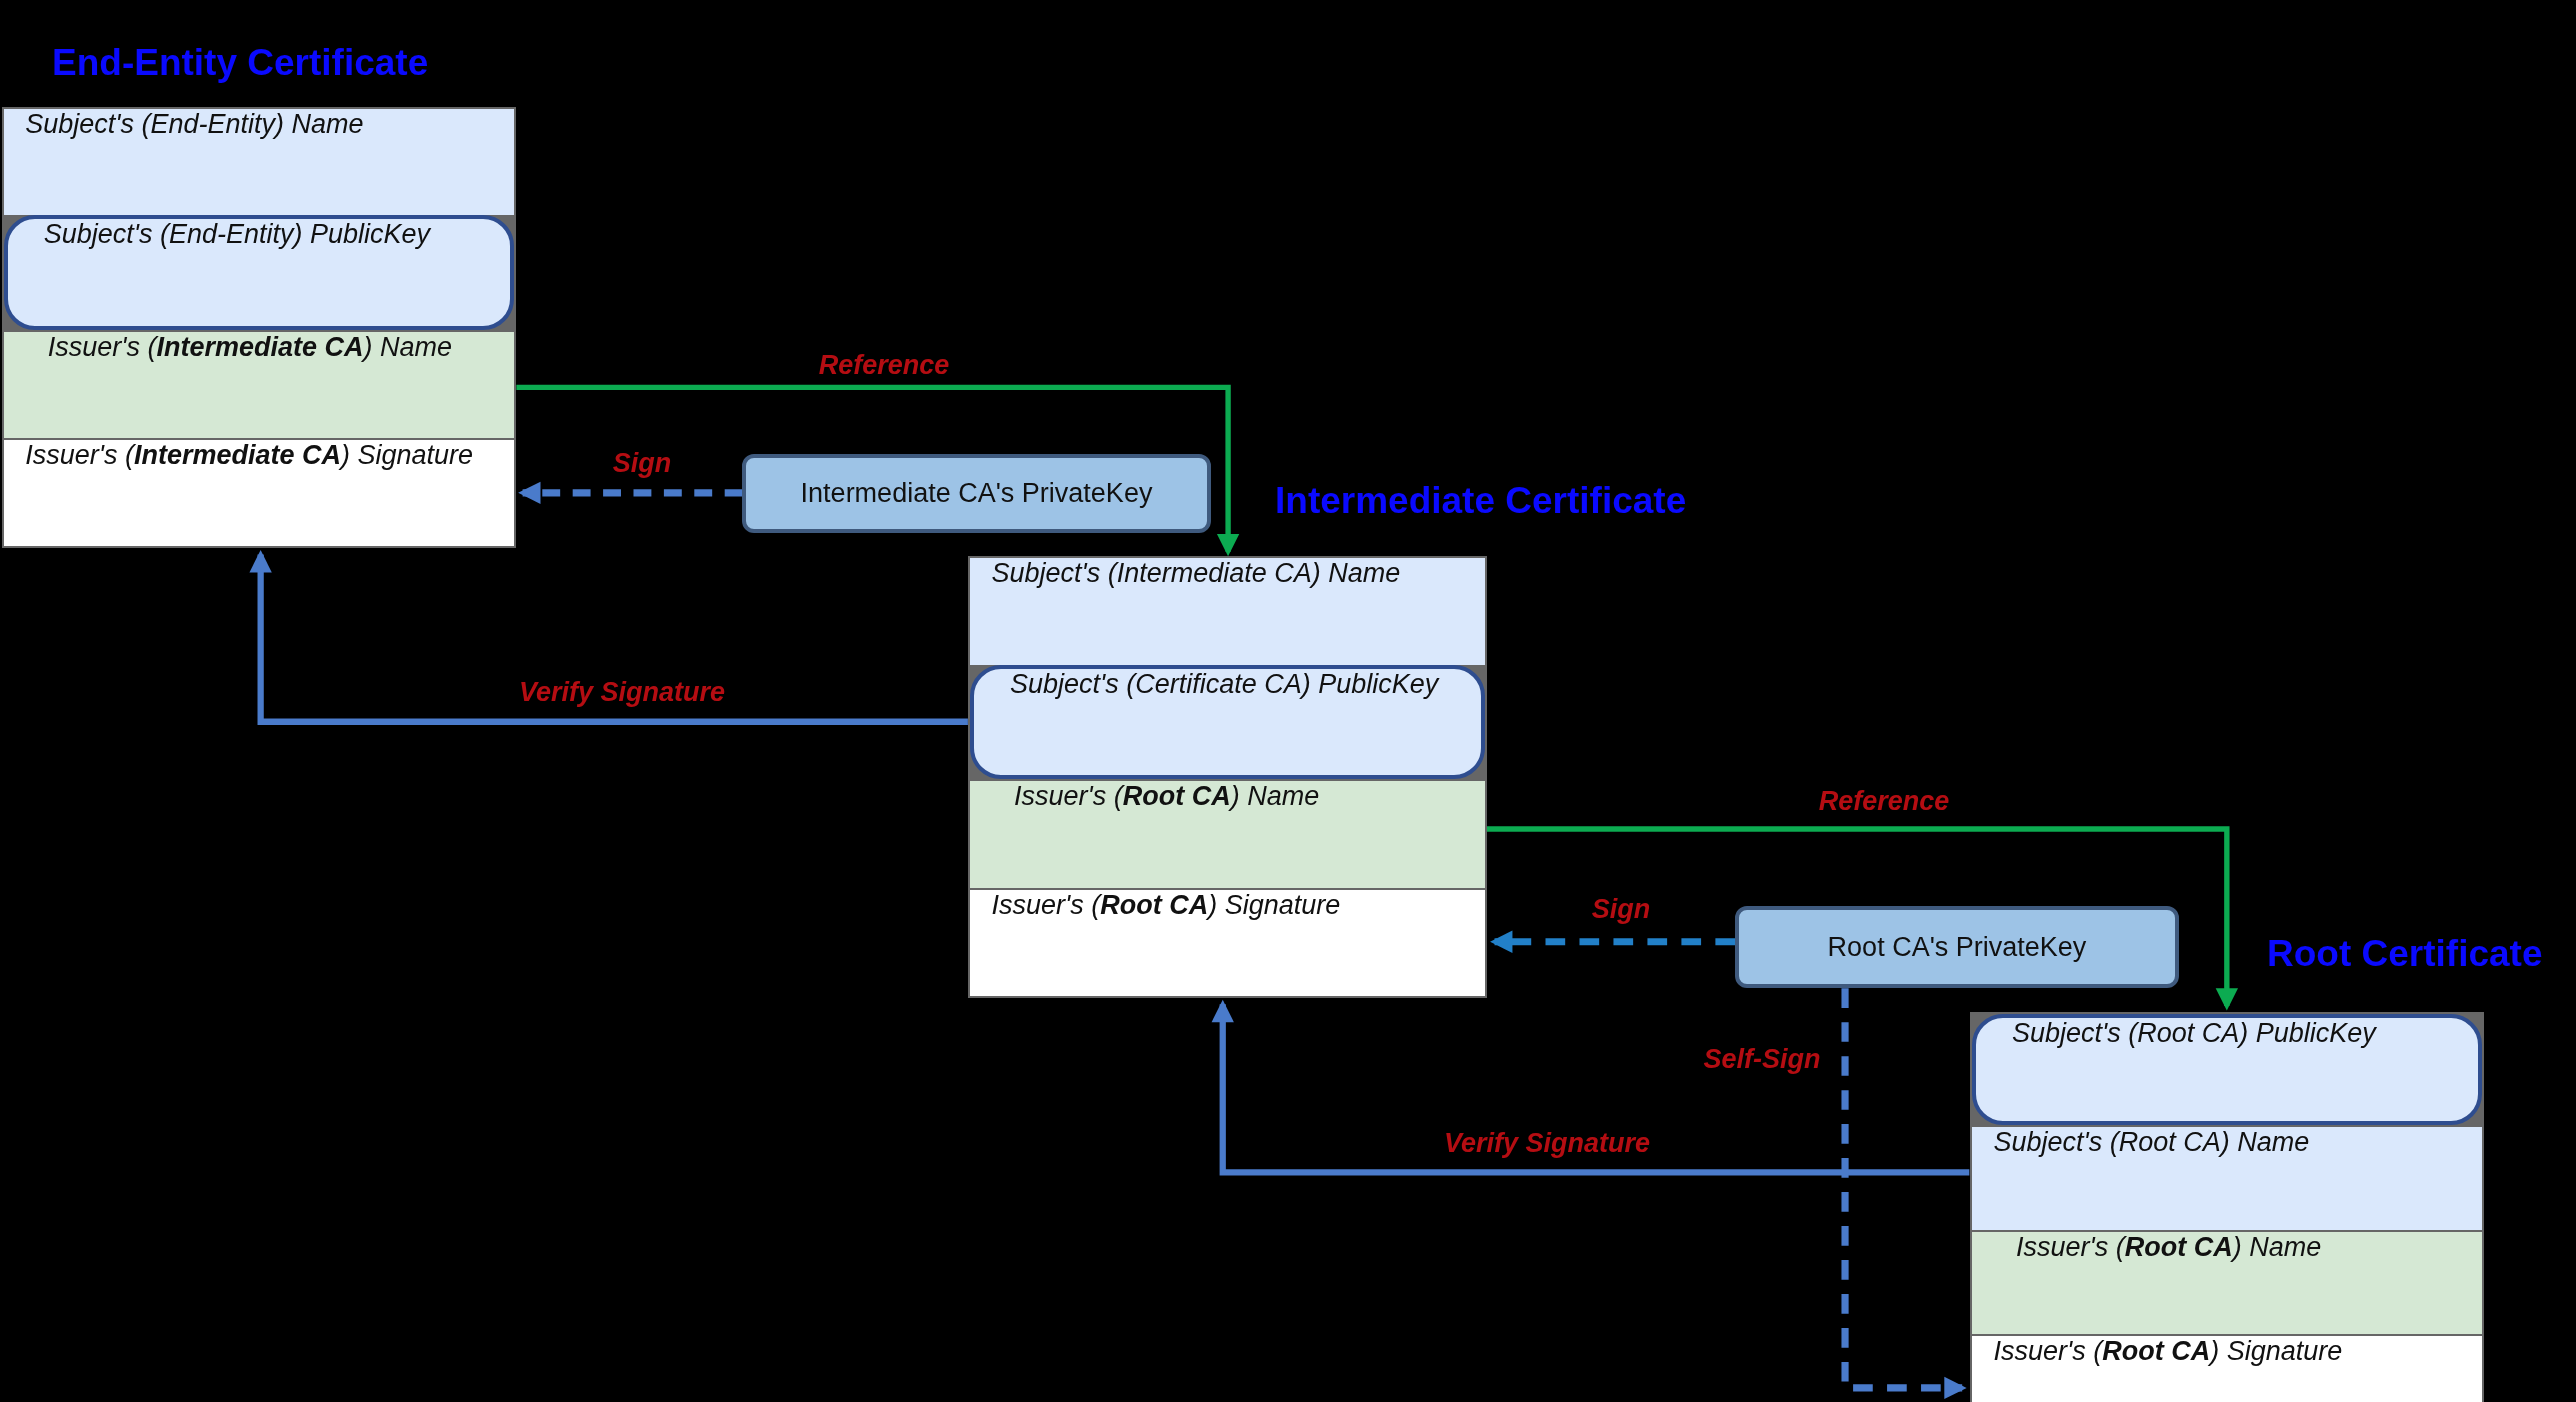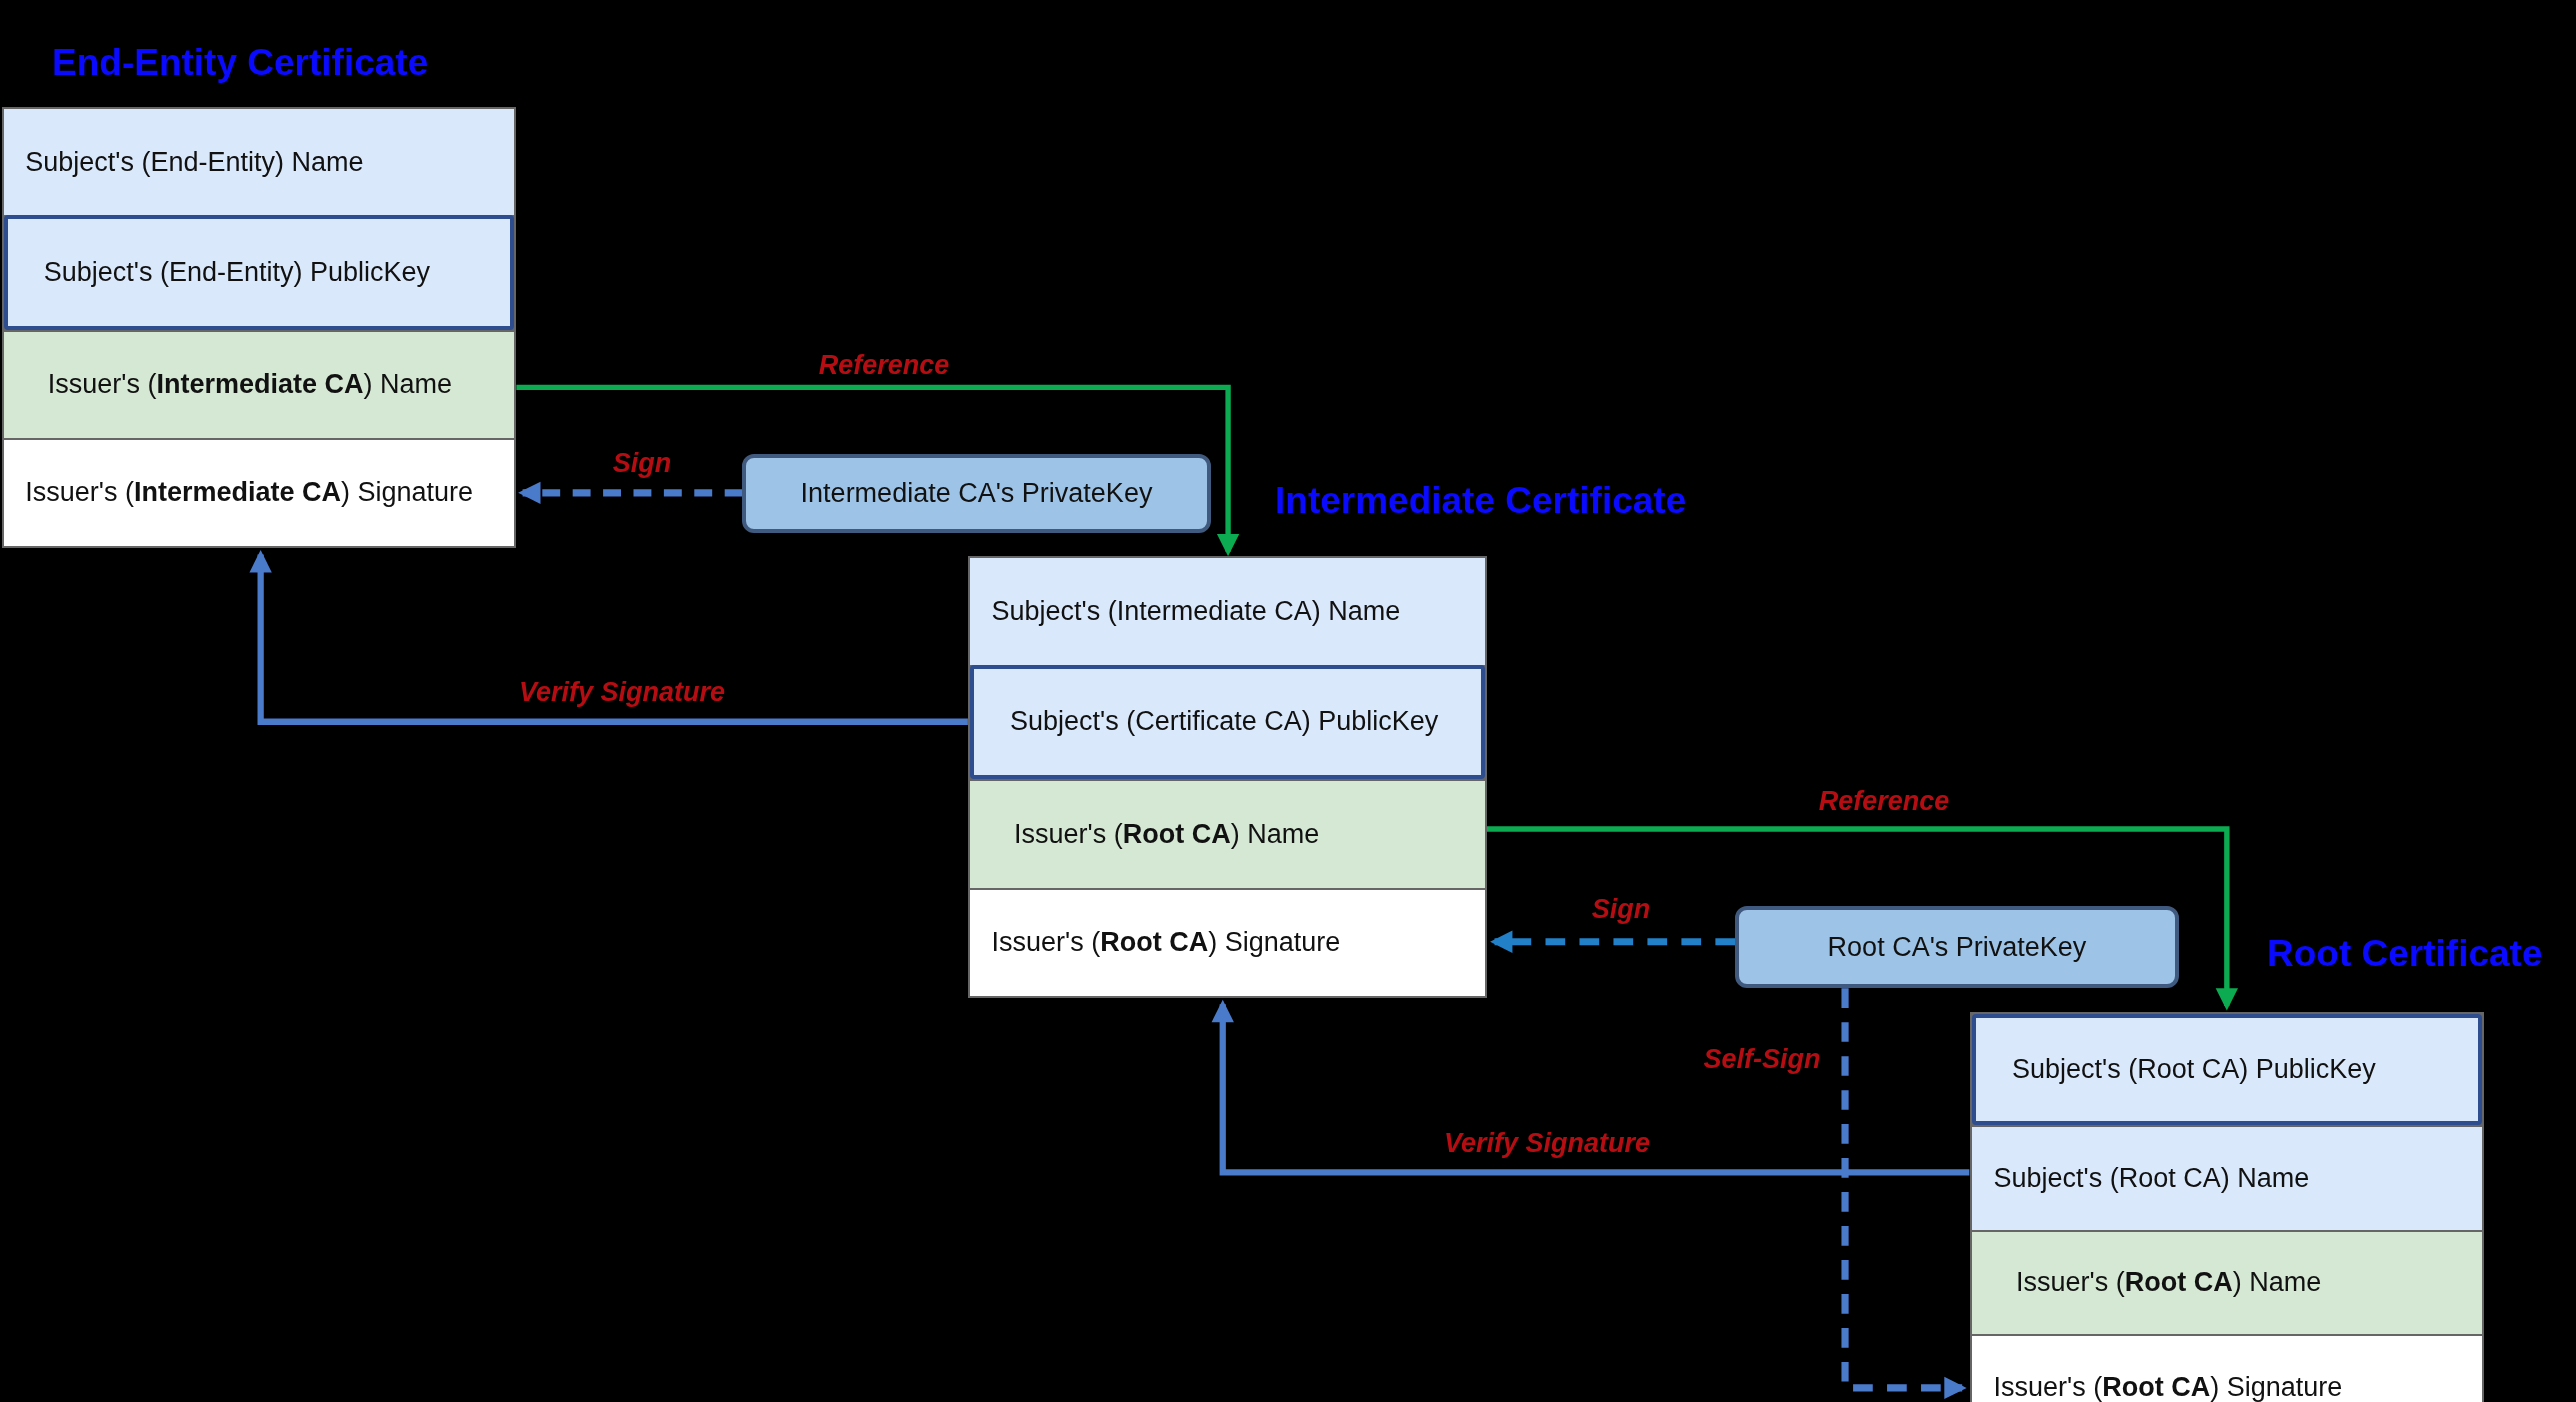--- a/index.html
+++ b/index.html
@@ -21,30 +21,30 @@
   .stroke-blue{stroke:var(--arrow-blue);}
   .stroke-azure{stroke:var(--arrow-azure);}
   .fill-green{fill:var(--arrow-green);}
   .fill-blue{fill:var(--arrow-blue);}
   .fill-azure{fill:var(--arrow-azure);}
   .cert{
     position:absolute;display:flex;flex-direction:column;
     border:2.7px solid var(--row-border);box-sizing:border-box;background:var(--row-border);
   }
   .row{
-    flex:1;display:flex;align-items:center;box-sizing:border-box;
-    padding-left:21.5px;font-size:27px;color:var(--row-text);white-space:nowrap;
+    flex:1;display:flex;box-sizing:border-box;
+    padding-left:21.5px;font-size:27px;color:var(--row-text);white-space:nowrap;font-style:italic;
   }
   .row + .row{border-top:2.7px solid var(--row-border);}
   .row.blue{background:var(--row-blue-fill);}
   .row.green{background:var(--row-green-fill);padding-left:44px;}
   .row.white{background:var(--row-white-fill);}
   .row.pubkey{
     background:var(--row-blue-fill);
-    border:4.5px solid var(--pubkey-border);border-radius:4px;padding-left:36px;
+    border:4.5px solid var(--pubkey-border);border-radius:31px;padding-left:36px;
   }
   .row b{font-weight:bold;}
   .cert-title{
     position:absolute;font-size:37px;font-weight:bold;line-height:41px;
     color:var(--title-blue);white-space:nowrap;
   }
   .pk-box{
     position:absolute;display:flex;align-items:center;justify-content:center;
     box-sizing:border-box;font-size:27px;color:var(--row-text);white-space:nowrap;
     background:var(--privatekey-fill);border:4.5px solid var(--privatekey-border);

